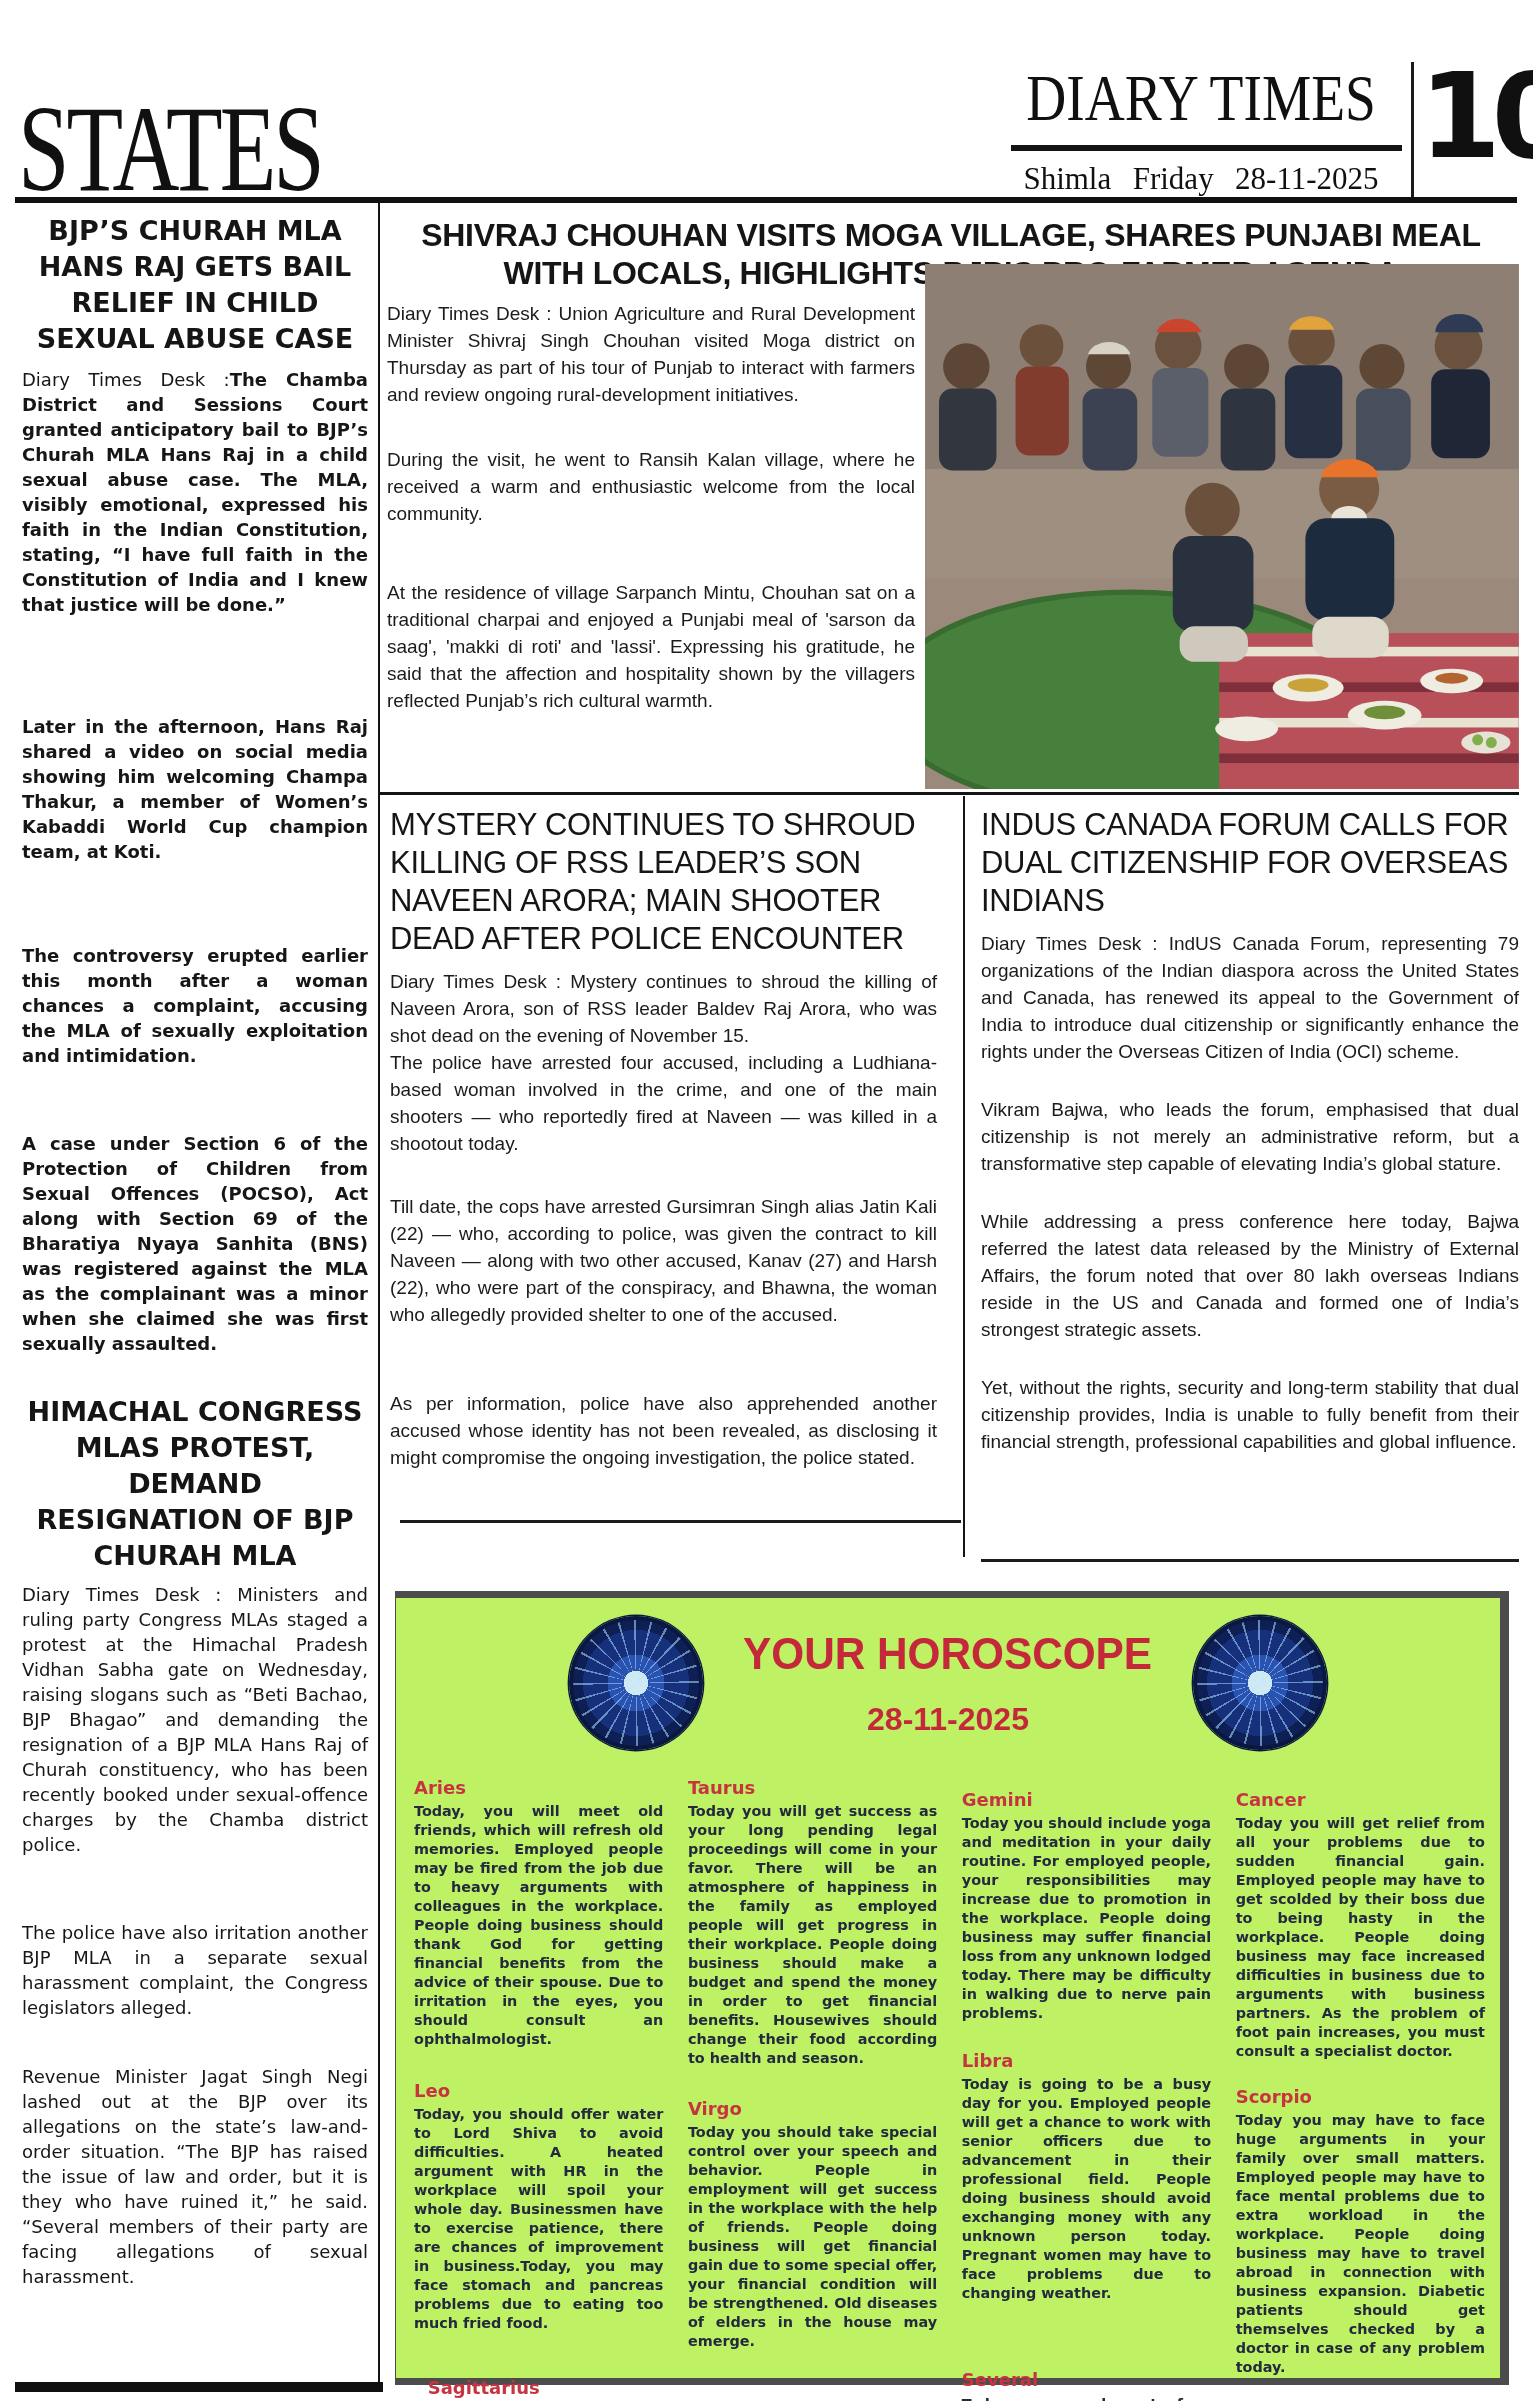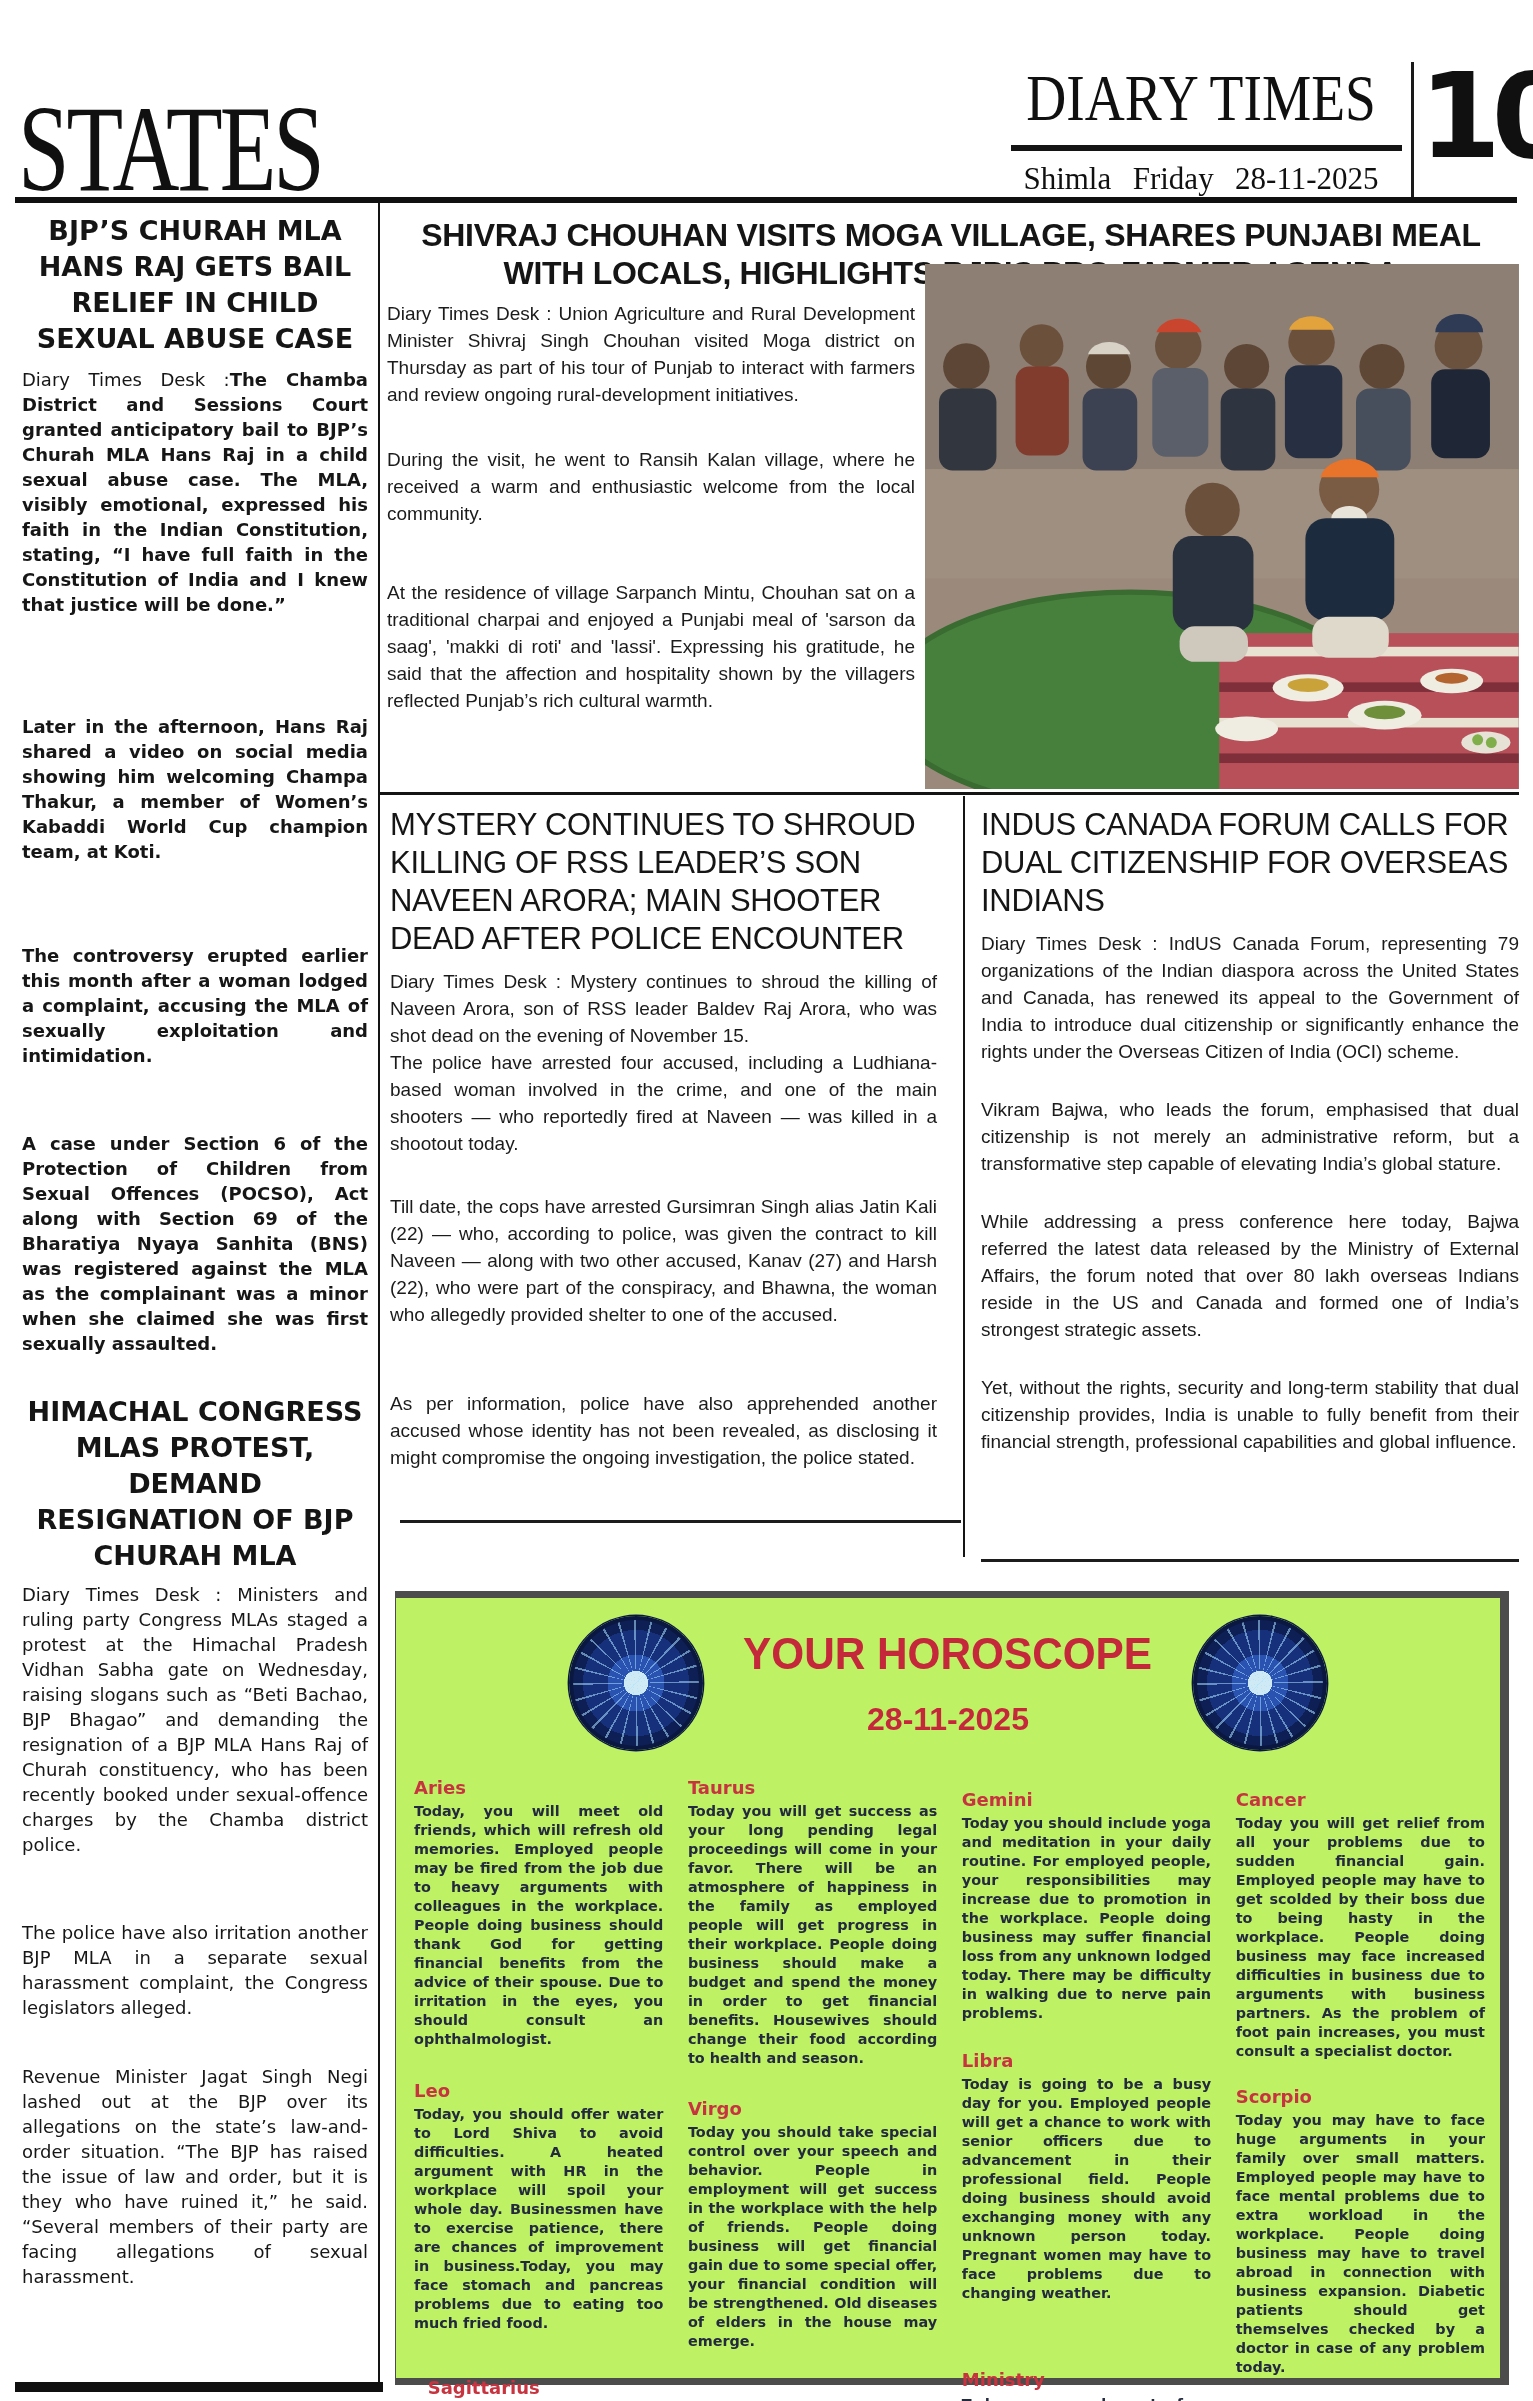--- a/index.html
+++ b/index.html
@@ -95,21 +95,21 @@
   <div class="vline-mid"></div>
   <div class="hline-top"></div>
   <div class="hline-mystery"></div>
   <div class="hline-indus"></div>
   <div class="bottom-bar"></div>
 
   <div class="col-left">
     <h2 class="headline-left">BJP’S CHURAH MLA HANS RAJ GETS BAIL RELIEF IN CHILD SEXUAL ABUSE CASE</h2>
     <p style="margin-top:9.6px"><span class="lead">Diary Times Desk :</span><span>The Chamba District and Sessions Court granted anticipatory bail to BJP’s Churah MLA Hans Raj in a child sexual abuse case. The MLA, visibly emotional, expressed his faith in the Indian Constitution, stating, “I have full faith in the Constitution of India and I knew that justice will be done.”</span></p>
     <p style="margin-top:97px">Later in the afternoon, Hans Raj shared a video on social media showing him welcoming Champa Thakur, a member of Women’s Kabaddi World Cup champion team, at Koti.</p>
-    <p style="margin-top:79px">The controversy erupted earlier this month after a woman lodged a complaint, accusing the MLA of sexually exploitation and intimidation.</p>
+    <p style="margin-top:79px">The controversy erupted earlier this month after a woman chances a complaint, accusing the MLA of sexually exploitation and intimidation.</p>
     <p style="margin-top:63px">A case under Section 6 of the Protection of Children from Sexual Offences (POCSO), Act along with Section 69 of the Bharatiya Nyaya Sanhita (BNS) was registered against the MLA as the complainant was a minor when she claimed she was first sexually assaulted.</p>
   </div>
 
   <div class="col-left2">
     <h2 class="headline-left">HIMACHAL CONGRESS MLAS PROTEST, DEMAND RESIGNATION OF BJP CHURAH MLA</h2>
     <p style="margin-top:8.2px"><span class="lead">Diary Times Desk : </span><span>Ministers and ruling party Congress MLAs staged a protest at the Himachal Pradesh Vidhan Sabha gate on Wednesday, raising slogans such as “Beti Bachao, BJP Bhagao” and demanding the resignation of a BJP MLA Hans Raj of Churah constituency, who has been recently booked under sexual-offence charges by the Chamba district police.</span></p>
     <p style="margin-top:63px">The police have also irritation another BJP MLA in a separate sexual harassment complaint, the Congress legislators alleged.</p>
     <p style="margin-top:44px">Revenue Minister Jagat Singh Negi lashed out at the BJP over its allegations on the state’s law-and-order situation. “The BJP has raised the issue of law and order, but it is they who have ruined it,” he said. “Several members of their party are facing allegations of sexual harassment.</p>
   </div>
 
@@ -241,21 +241,21 @@
       <div class="hcol">
         <div class="sign" style="margin-top:12.3px">
           <h3>Gemini</h3>
           <p>Today you should include yoga and meditation in your daily routine. For employed people, your responsibilities may increase due to promotion in the workplace. People doing business may suffer financial loss from any unknown lodged today. There may be difficulty in walking due to nerve pain problems.</p>
         </div>
         <div class="sign" style="margin-top:27px">
           <h3>Libra</h3>
           <p>Today is going to be a busy day for you. Employed people will get a chance to work with senior officers due to advancement in their professional field. People doing business should avoid exchanging money with any unknown person today. Pregnant women may have to face problems due to changing weather.</p>
         </div>
         <div class="sign" style="margin-top:66px">
-          <h3>Ministry</h3>
+          <h3>Several</h3>
           <p>Today you may have to face huge arguments in your family over small matters. Employees will be suspended due to indiscipline in the workplace. People doing business should solve all the problems of their customers in time. Due to worsening weather, problems related to cold and cough may increase in the family.</p>
         </div>
       </div>
 
       <div class="hcol">
         <div class="sign" style="margin-top:12.3px">
           <h3>Cancer</h3>
           <p>Today you will get relief from all your problems due to sudden financial gain. Employed people may have to get scolded by their boss due to being hasty in the workplace. People doing business may face increased difficulties in business due to arguments with business partners. As the problem of foot pain increases, you must consult a specialist doctor.</p>
         </div>
         <div class="sign" style="margin-top:24.6px">

